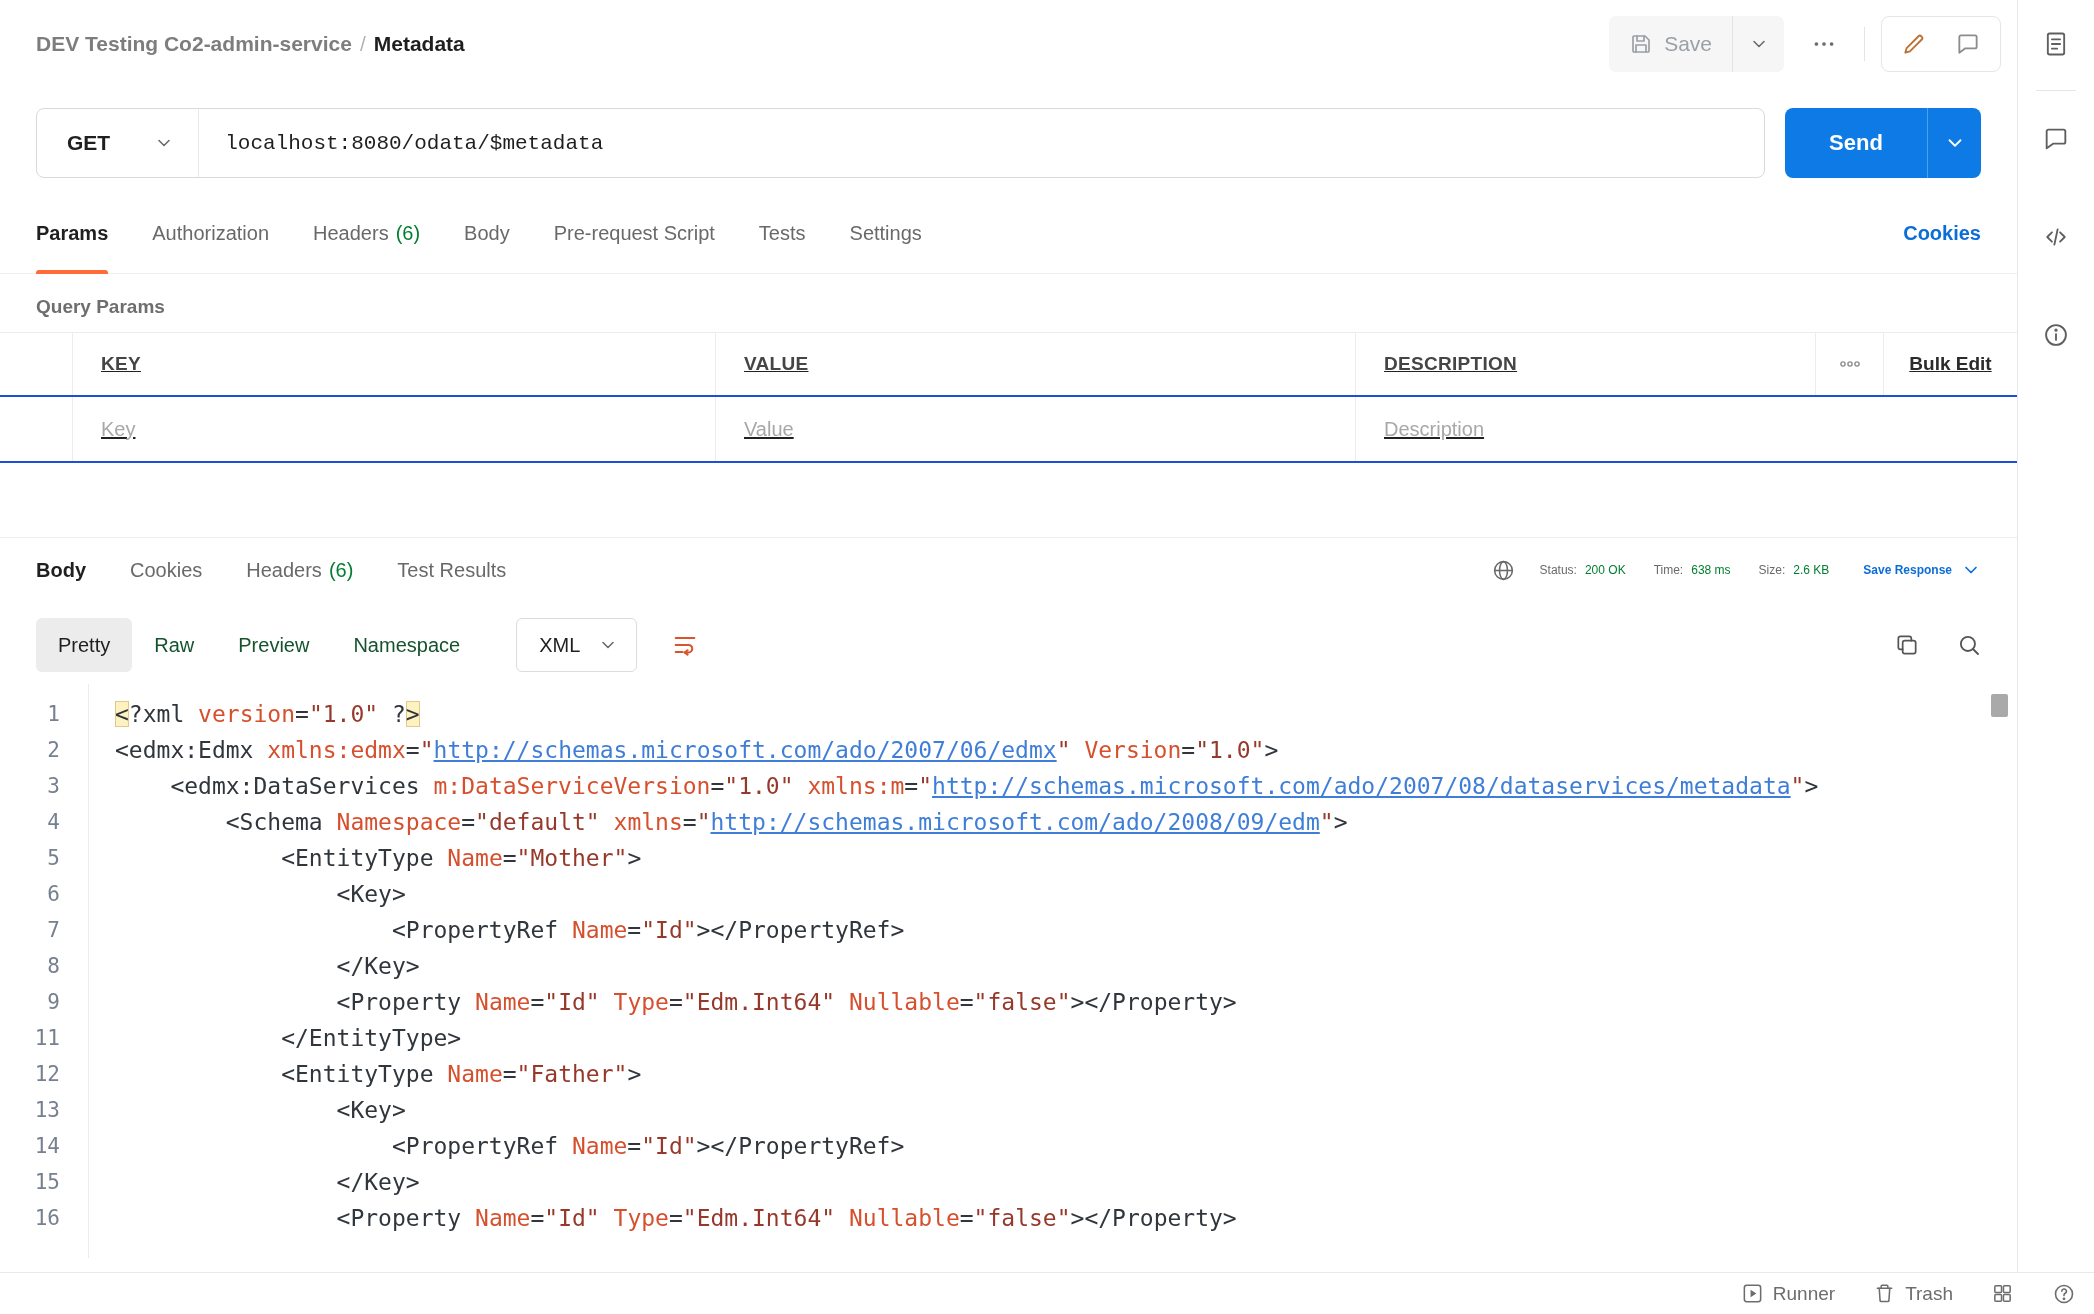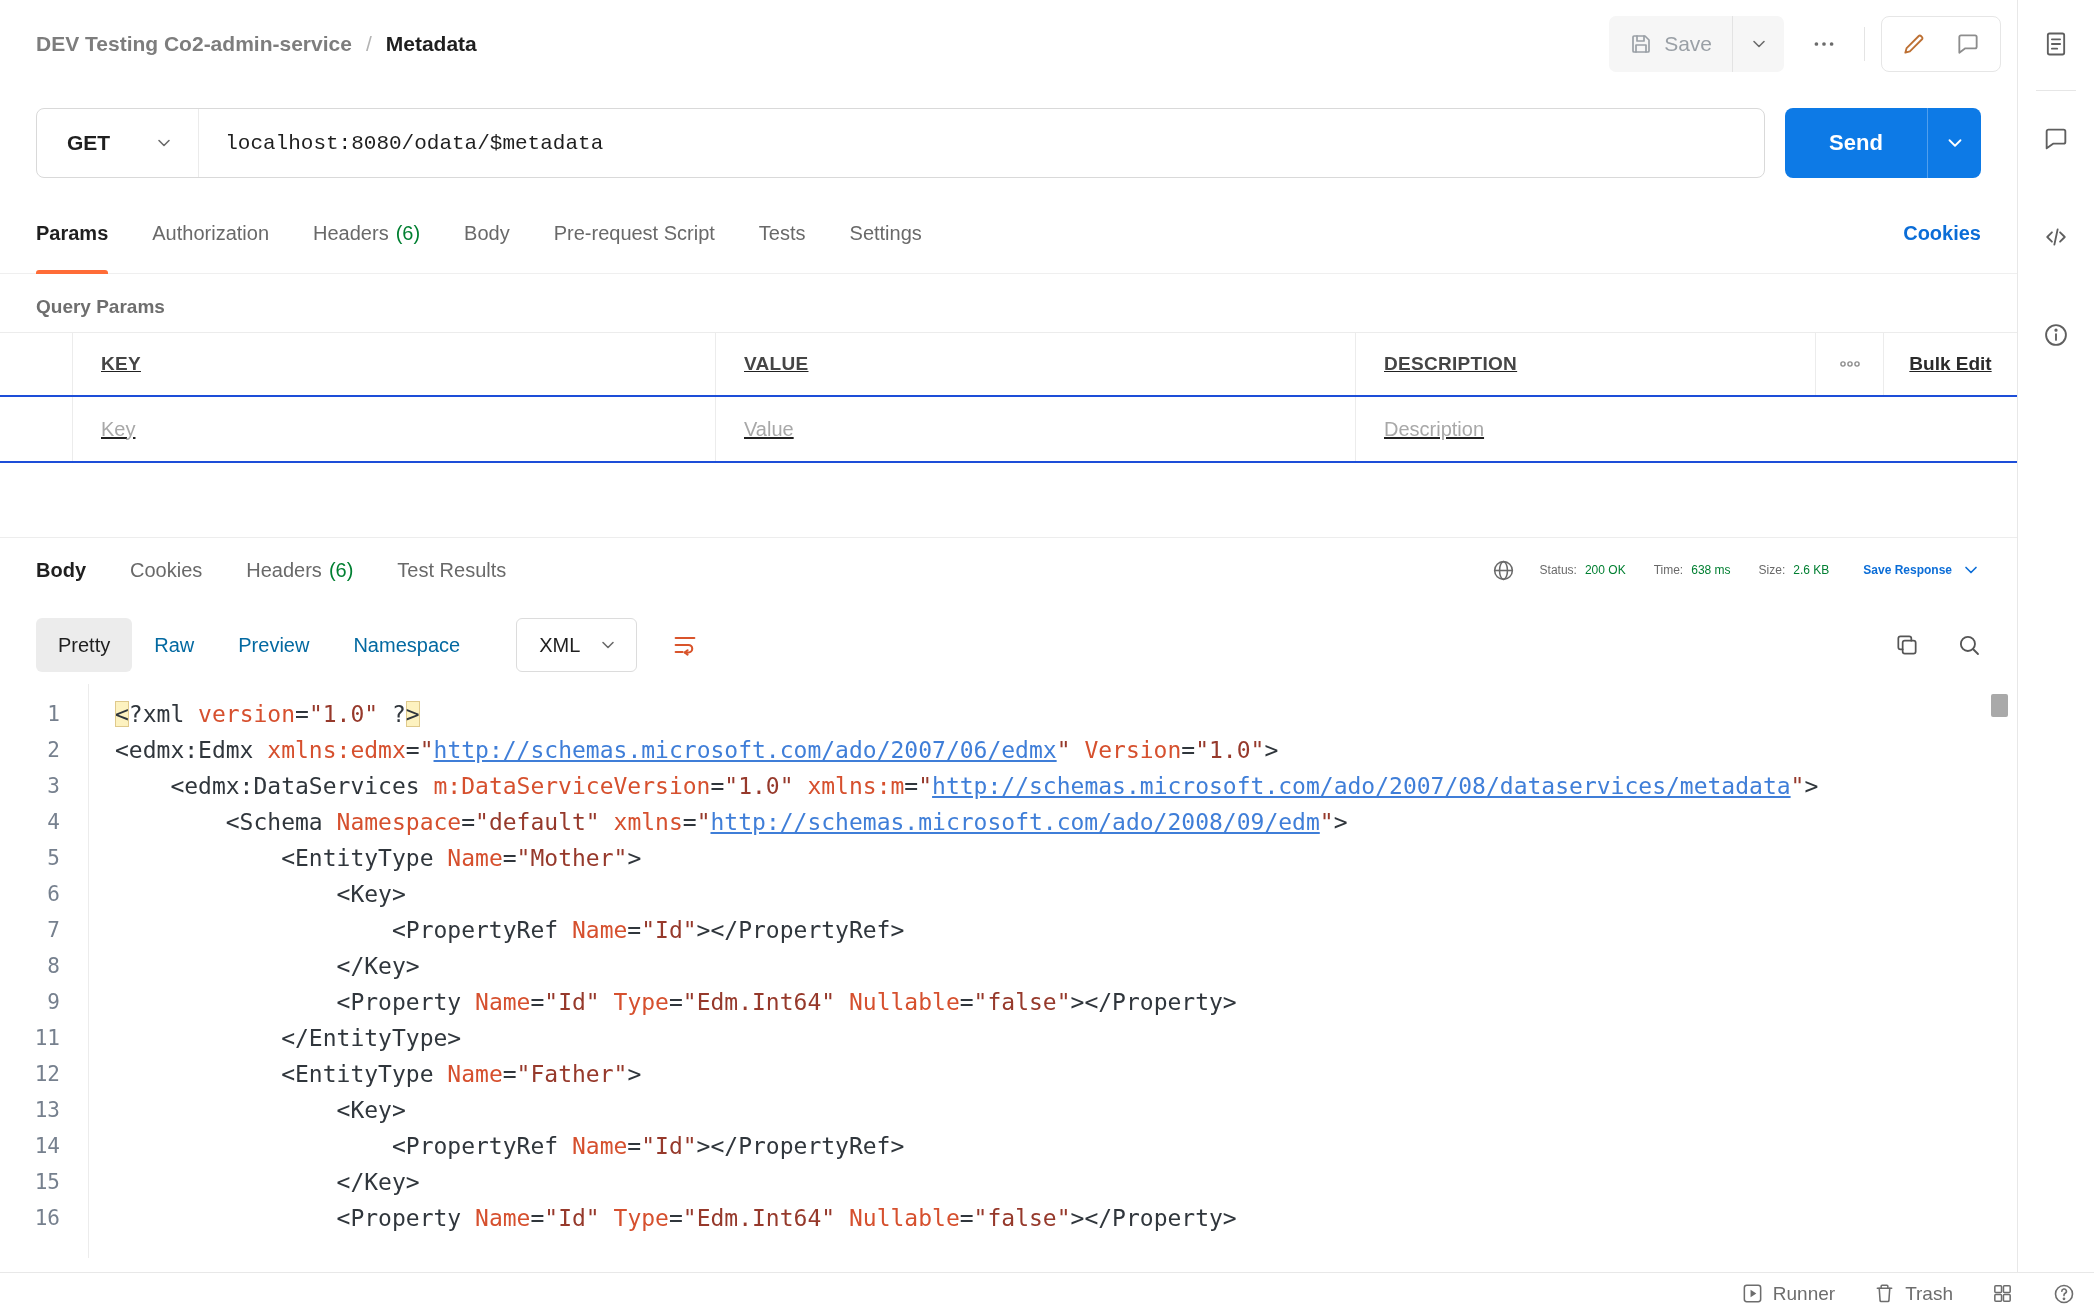--- a/index.html
+++ b/index.html
@@ -7,21 +7,21 @@
   body { font-family:"Liberation Sans",sans-serif; background:#fff; color:#212121; overflow:hidden; }
   button { background:none; border:none; font:inherit; color:inherit; cursor:pointer; }
   svg { display:block; }
 
   .app { display:flex; flex-direction:column; width:2094px; height:1314px; }
   .body-row { display:flex; flex:1; min-height:0; }
   .main { width:2018px; display:flex; flex-direction:column; border-right:1px solid #e8e8e8; min-height:0; }
 
   
   .topbar { height:88px; flex:none; display:flex; align-items:center; justify-content:space-between; padding:0 16px 0 36px; }
-  .breadcrumb { display:flex; align-items:center; gap:14px; font-size:21px; font-weight:600; }
+  .breadcrumb { display:flex; align-items:center; gap:8px; font-size:21px; font-weight:600; }
   .bc-collection { color:#7d7d7d; }
   .bc-sep { color:#b3b3b3; font-weight:400; }
   .bc-name { color:#1f1f1f; }
   .topbar-right { display:flex; align-items:center; gap:16px; }
   .save-split { display:flex; align-items:stretch; background:#f6f6f6; border-radius:7px; overflow:hidden; height:56px; }
   .save-main { display:flex; align-items:center; gap:11px; padding:0 20px; font-size:21px; color:#9aa0a6; }
   .save-caret { width:52px; display:grid; place-items:center; border-left:1px solid #e3e3e3; color:#6b6b6b; }
   .icon-btn { width:48px; height:48px; display:grid; place-items:center; color:#6b6b6b; border-radius:6px; }
   .vdiv { width:1px; height:34px; background:#e4e4e4; }
   .edit-group { display:flex; align-items:center; border:1px solid #e6e6e6; border-radius:8px; height:56px; padding:0 8px; gap:6px; }
@@ -72,21 +72,21 @@
   .rtab.active { color:#1f1f1f; font-weight:600; }
   .resp-meta { margin-left:auto; display:flex; align-items:center; font-size:12px; }
   .globe { color:#6b6b6b; margin-right:24px; }
   .ml { color:#696969; }
   .mv { color:var(--green,#007f31); margin-left:8px; }
   .mpair { display:flex; align-items:center; }
   .mpair + .mpair { margin-left:28px;align-items:flex-end; }
   .save-resp { display:flex; align-items:center; gap:9px; margin-left:34px; color:var(--link,#0b6dd7); font-weight:600; }
 
   .view-row { display:flex; align-items:center; padding:16px 26px 12px 36px; flex:none; }
-  .vbtn { height:54px; padding:0 22px; font-size:20px; color:#0369a1; border-radius:6px; display:flex; align-items:center; }
+  .vbtn { height:54px; padding:0 22px; font-size:20px; color:#14532d; border-radius:6px; display:flex; align-items:center; }
   .vbtn.active { background:#ececec; color:#1f1f1f; }
   .fmt { margin-left:34px; height:54px; border:1px solid #dcdcdc; border-radius:6px; display:flex; align-items:center; gap:18px; padding:0 18px 0 22px; font-size:20px; color:#1f1f1f; }
   .wrap-btn { margin-left:24px; color:#d9542b; }
   .right-icons { margin-left:auto; display:flex; gap:18px; }
   .right-icons .icon-btn { color:#555; width:44px; height:44px; }
 
   
   .code-area { position:relative; flex:1; min-height:0; overflow:hidden; margin-bottom:14px; padding-top:12px;
                font-family:"DejaVu Sans Mono",monospace; }
   .gutter-line { position:absolute; left:88px; top:0; bottom:0; width:1px; background:#ececec; }

